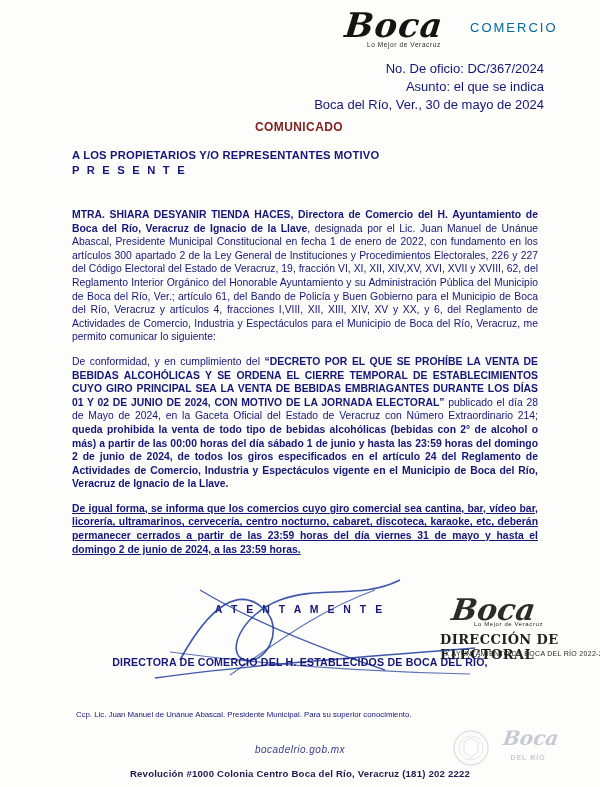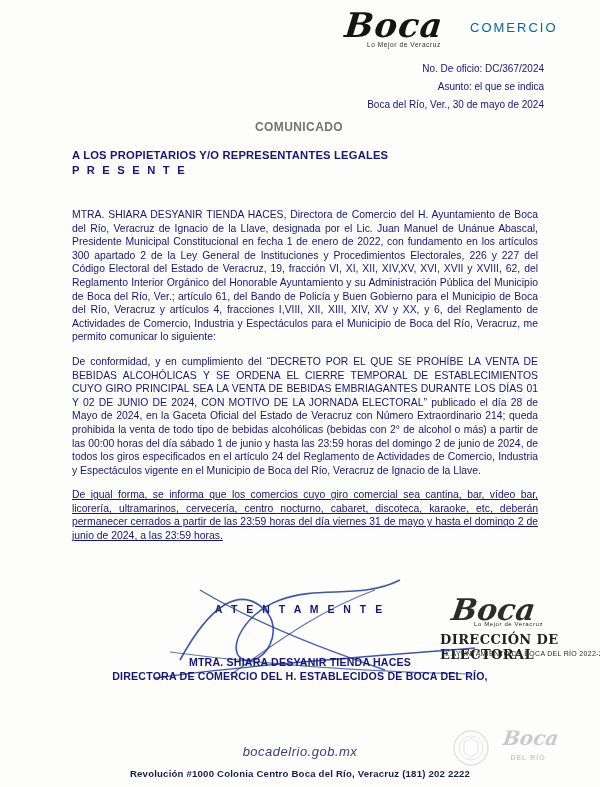--- a/index.html
+++ b/index.html
@@ -65,37 +65,37 @@
     color: #0369a1;
     font-family: "Liberation Sans", sans-serif;
   }
 
   
   .meta {
     position: absolute;
     top: 60px;
     right: 56px;
     text-align: right;
-    font-size: 10px;
+    font-size: 13px;
     line-height: 18px;
     color: #15157a;
   }
   .meta div { white-space: nowrap; }
 
   
   .comunicado {
     position: absolute;
     top: 120px;
     left: 0;
     width: 598px;
     text-align: center;
     font-size: 12px;
     font-weight: bold;
     letter-spacing: 0.4px;
-    color: #737373;
+    color: #7f1d1d;
   }
 
   
   .addressee {
     position: absolute;
     top: 148px;
     left: 72px;
     width: 470px;
     font-size: 11.2px;
     font-weight: bold;
@@ -110,21 +110,21 @@
     position: absolute;
     top: 208px;
     left: 72px;
     width: 466px;
     font-size: 10.4px;
     line-height: 13.6px;
     color: #15157a;
     text-align: justify;
   }
   .body-col p { margin: 0 0 11px 0; }
-  .b { font-weight: normal; }
+  .b { font-weight: bold; }
   .u { text-decoration: underline; }
 
   
   .atentamente {
     position: absolute;
     top: 603px;
     left: 0;
     width: 600px;
     text-align: center;
     font-size: 10.5px;
@@ -204,21 +204,21 @@
     color: #15157a;
   }
 
   
   .footer-site {
     position: absolute;
     top: 744px;
     left: 0;
     width: 600px;
     text-align: center;
-    font-size: 13px;
+    font-size: 10px;
     font-style: italic;
     color: #3a3a8c;
     letter-spacing: 0.5px;
   }
   .footer-addr {
     position: absolute;
     top: 768px;
     left: 0;
     width: 600px;
     text-align: center;
@@ -275,21 +275,21 @@
 
   <div class="meta">
     <div>No. De oficio: DC/367/2024</div>
     <div>Asunto: el que se indica</div>
     <div>Boca del Río, Ver., 30 de mayo de 2024</div>
   </div>
 
   <div class="comunicado">COMUNICADO</div>
 
   <div class="addressee">
-    <div>A LOS PROPIETARIOS Y/O REPRESENTANTES LEGALES</div>
+    <div>A LOS PROPIETARIOS Y/O REPRESENTANTES MOTIVO</div>
     <div class="presente">P R E S E N T E</div>
   </div>
 
   <div class="body-col">
     <p><span class="b">MTRA. SHIARA DESYANIR TIENDA HACES, Directora de Comercio del H. Ayuntamiento de Boca del Río, Veracruz de Ignacio de la Llave</span><span>, designada por el Lic. Juan Manuel de Unánue Abascal, Presidente Municipal Constitucional en fecha 1 de enero de 2022, con fundamento en los artículos 300 apartado 2 de la Ley General de Instituciones y Procedimientos Electorales, 226 y 227 del Código Electoral del Estado de Veracruz, 19, fracción VI, XI, XII, XIV,XV, XVI, XVII y XVIII, 62, del Reglamento Interior Orgánico del Honorable Ayuntamiento y su Administración Pública del Municipio de Boca del Río, Ver.; artículo 61, del Bando de Policía y Buen Gobierno para el Municipio de Boca del Río, Veracruz y artículos 4, fracciones I,VIII, XII, XIII, XIV, XV y XX, y 6, del Reglamento de Actividades de Comercio, Industria y Espectáculos para el Municipio de Boca del Río, Veracruz, me permito comunicar lo siguiente:</span></p>
 
     <p><span>De conformidad, y en cumplimiento del </span><span class="b">“DECRETO POR EL QUE SE PROHÍBE LA VENTA DE BEBIDAS ALCOHÓLICAS Y SE ORDENA EL CIERRE TEMPORAL DE ESTABLECIMIENTOS CUYO GIRO PRINCIPAL SEA LA VENTA DE BEBIDAS EMBRIAGANTES DURANTE LOS DÍAS 01 Y 02 DE JUNIO DE 2024, CON MOTIVO DE LA JORNADA ELECTORAL”</span><span> publicado el día 28 de Mayo de 2024, en la Gaceta Oficial del Estado de Veracruz con Número Extraordinario 214; </span><span class="b">queda prohibida la venta de todo tipo de bebidas alcohólicas (bebidas con 2° de alcohol o más) a partir de las 00:00 horas del día sábado 1 de junio y hasta las 23:59 horas del domingo 2 de junio de 2024, de todos los giros especificados en el artículo 24 del Reglamento de Actividades de Comercio, Industria y Espectáculos vigente en el Municipio de Boca del Río, Veracruz de Ignacio de la Llave.</span></p>
 
     <p><span class="b u">De igual forma, se informa que los comercios cuyo giro comercial sea cantina, bar, vídeo bar, licorería, ultramarinos, cervecería, centro nocturno, cabaret, discoteca, karaoke, etc, deberán permanecer cerrados a partir de las 23:59 horas del día viernes 31 de mayo y hasta el domingo 2 de junio de 2024, a las 23:59 horas.</span></p>
   </div>
@@ -308,24 +308,24 @@
     <path d="M30,25 C80,55 140,80 215,105" fill="none" stroke="#1b3a9b" stroke-width="1.4" opacity="0.8"></path>
     <path d="M60,110 C110,75 150,45 205,25" fill="none" stroke="#1b3a9b" stroke-width="1.2" opacity="0.7"></path>
   </svg>
 
   <svg class="scribble" style="left:150px; top:640px;" width="330" height="50" viewBox="0 0 330 50">
     <path d="M5,38 C90,26 200,18 325,8" fill="none" stroke="#1b3a9b" stroke-width="1.3" opacity="0.85"></path>
     <path d="M20,12 C110,24 220,32 320,34" fill="none" stroke="#1b3a9b" stroke-width="1.1" opacity="0.7"></path>
   </svg>
 
   <div class="signer">
-    <div>MTRA. SHIARA DESYANIR TIENDA HACES</div>
     <div>DIRECTORA DE COMERCIO DEL H. ESTABLECIDOS DE BOCA DEL RÍO,</div>
   </div>
 
+  <div class="ccp">Ccp. Lic. Juan Manuel de Unánue Abascal. Presidente Municipal. Para su superior conocimiento.</div>
 
   <div class="footer-site">bocadelrio.gob.mx</div>
   <div class="footer-addr">Revolución #1000  Colonia Centro  Boca del Río, Veracruz      (181) 202 2222</div>
 
   <svg class="wm-seal" viewBox="0 0 42 46">
     <circle cx="21" cy="22" r="17" fill="none" stroke="#8a8aa5" stroke-width="1.4" opacity="0.55"></circle>
     <circle cx="21" cy="22" r="12" fill="none" stroke="#8a8aa5" stroke-width="1" opacity="0.45"></circle>
     <path d="M14,16 L21,12 L28,16 L28,26 L21,32 L14,26 Z" fill="none" stroke="#8a8aa5" stroke-width="1" opacity="0.5"></path>
   </svg>
 

